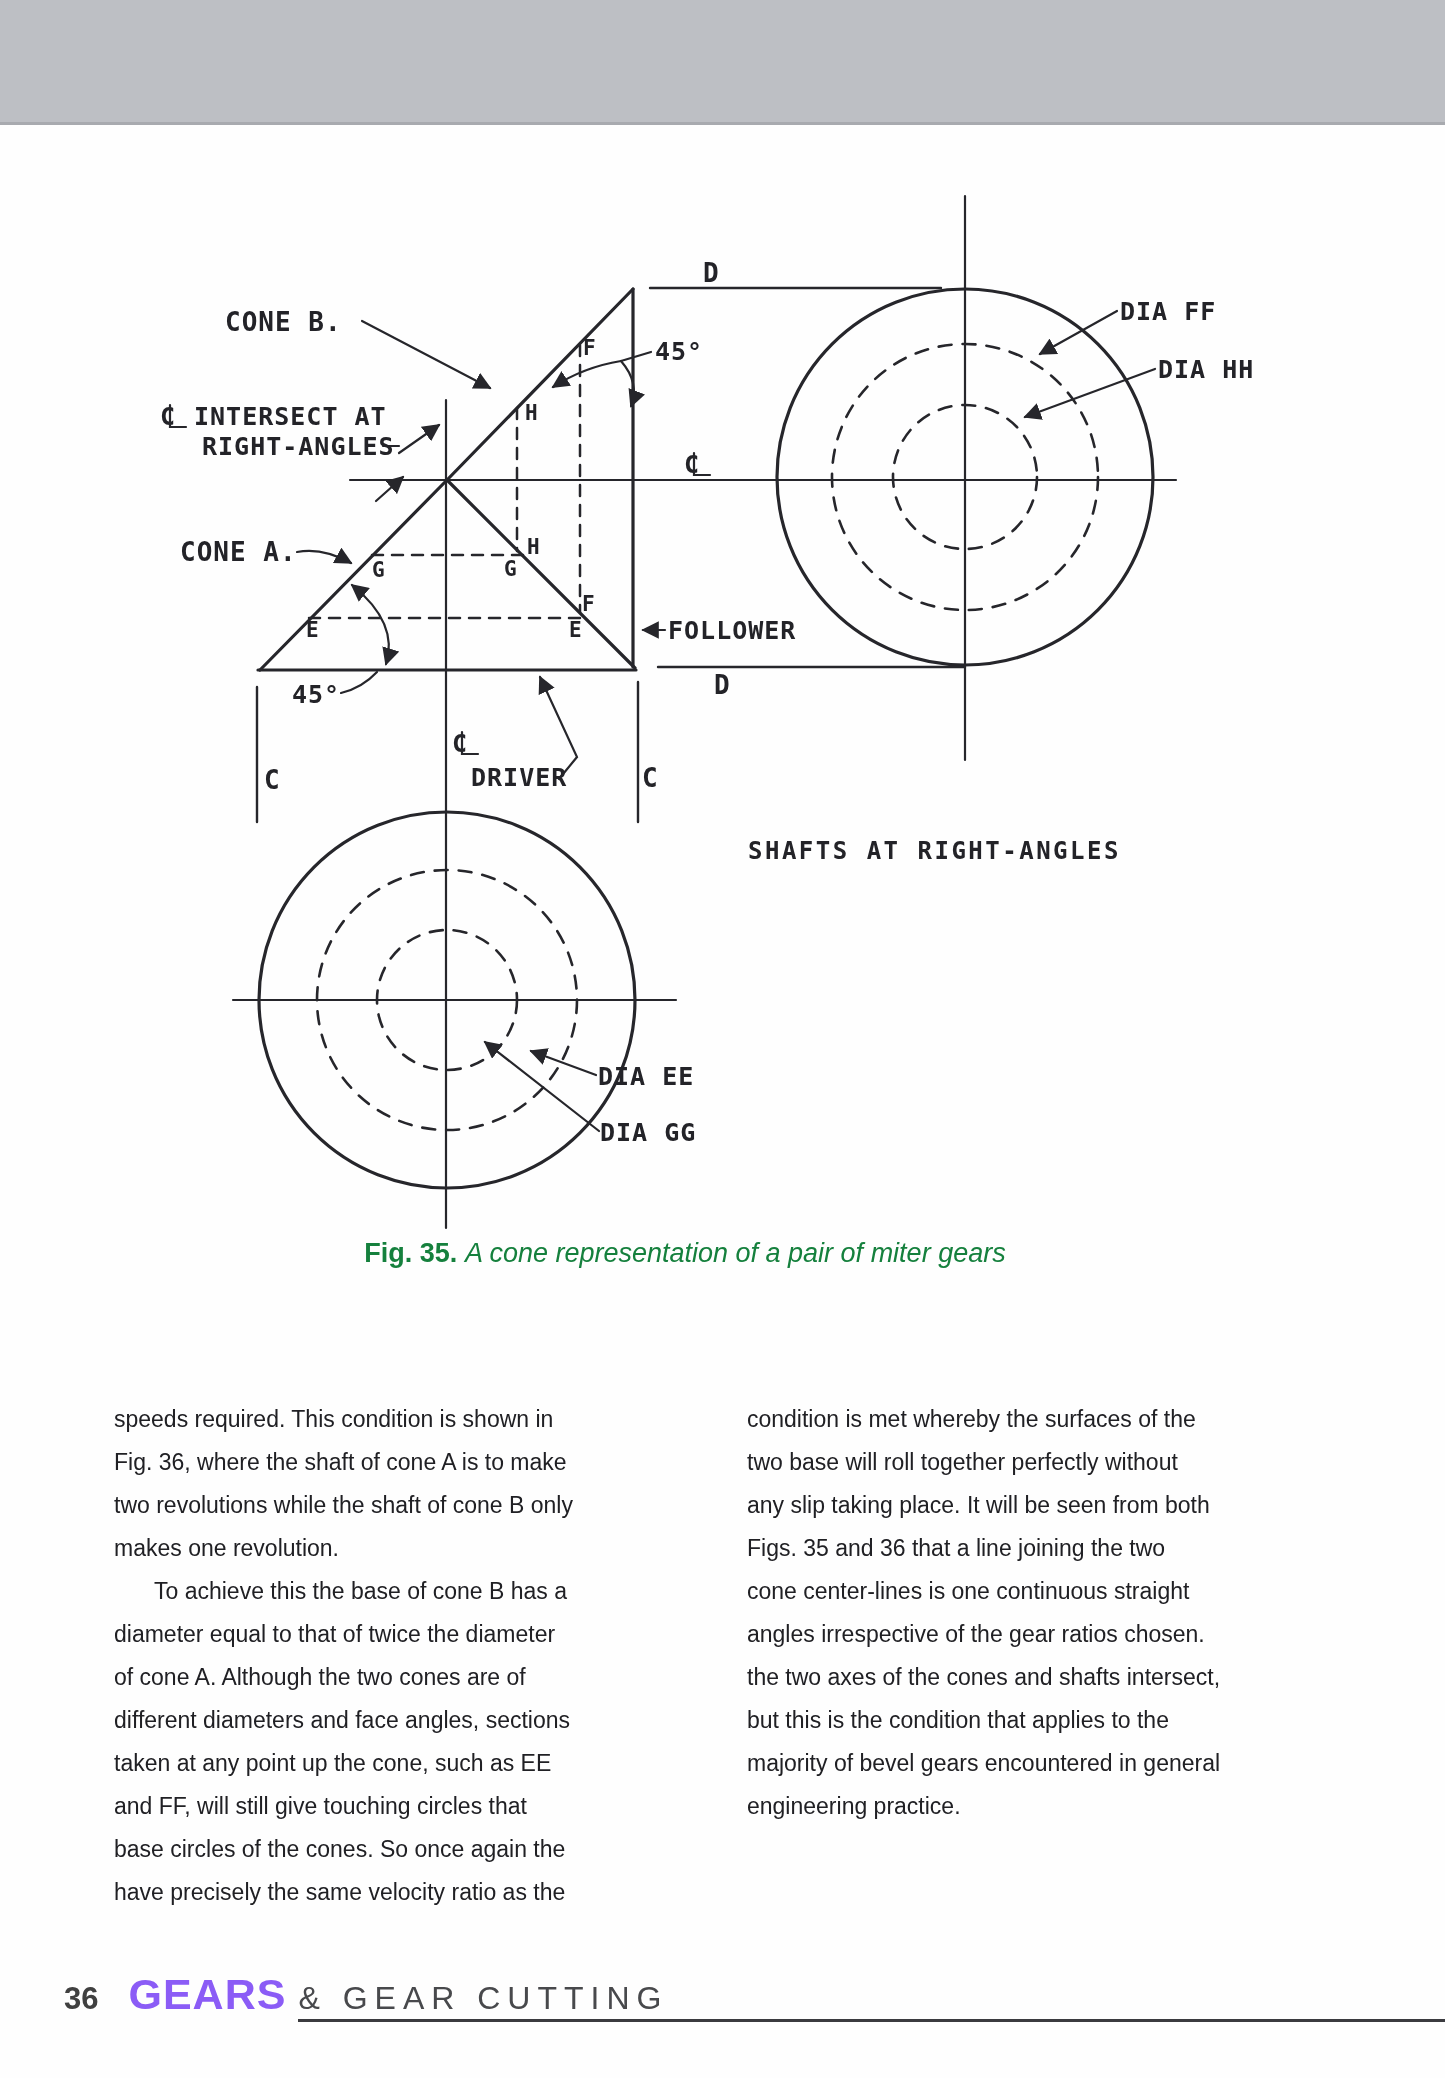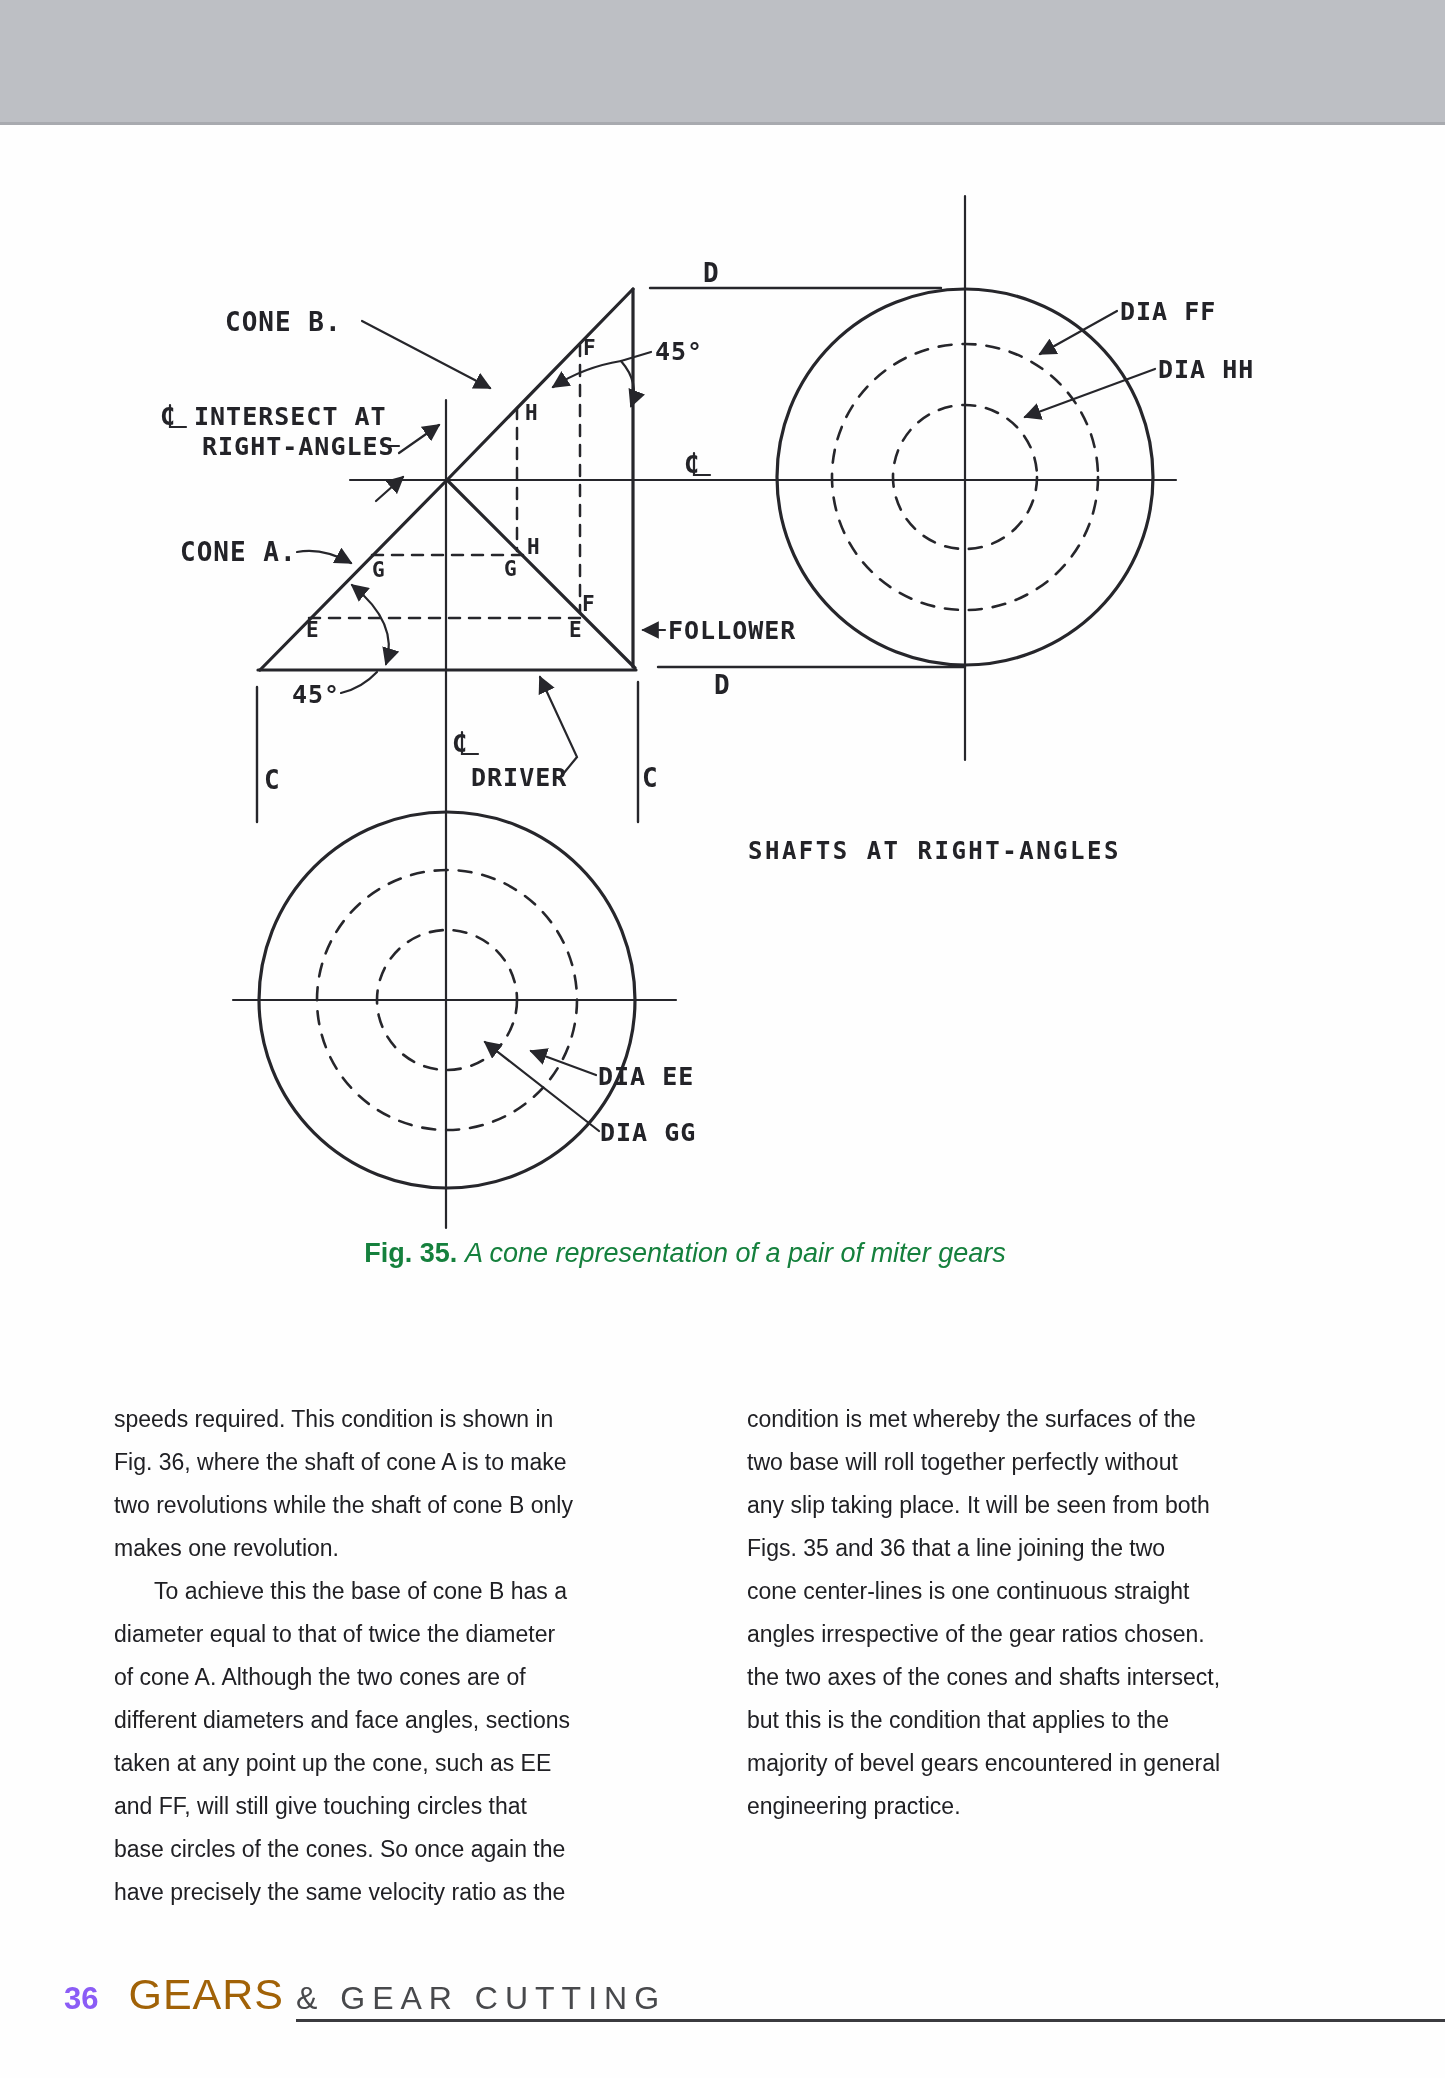--- a/index.html
+++ b/index.html
@@ -42,23 +42,23 @@
     font-size:23px;line-height:43px;color:#202024;margin-left:10px;
   }
   .col{width:595px;flex:0 0 auto;}
   .col.right{width:610px;}
   .line{white-space:nowrap;}
   .line.indent{padding-left:40px;}
   .footer{
     position:absolute;left:64px;top:1970px;right:0;
     display:flex;align-items:baseline;
   }
-  .pnum{font-size:31px;font-weight:700;color:#8b5cf6;}
+  .pnum{font-size:31px;font-weight:700;color:#404040;}
   .btitle{
-    font-size:43px;font-weight:400;color:#a16207;
+    font-size:43px;font-weight:700;color:#8b5cf6;
     letter-spacing:1px;margin-left:30px;
   }
   .bsub{
     flex:1;margin-left:12px;
     font-size:32px;color:#48494c;letter-spacing:7px;
     border-bottom:3px solid #3b3b3f;padding-bottom:2px;
   }
 </style>
 </head>
 <body>

